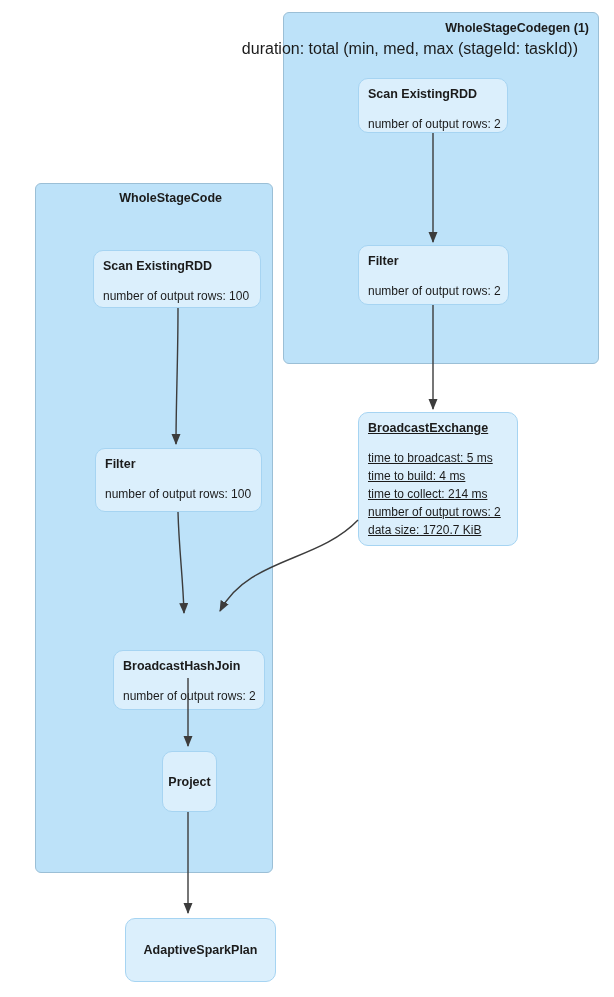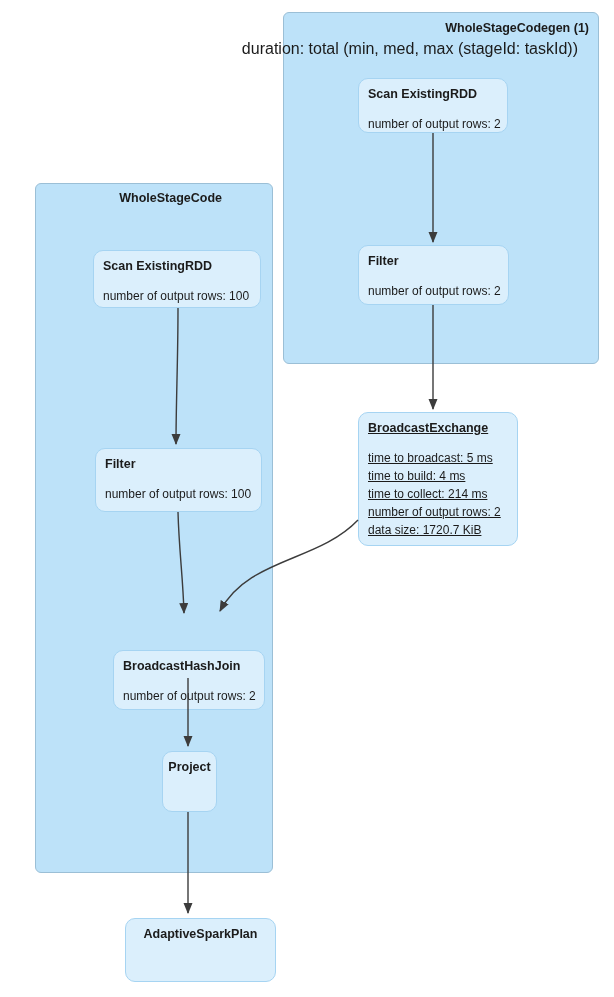--- a/index.html
+++ b/index.html
@@ -35,21 +35,21 @@
   .n-title{ font-weight:bold; font-size:12.5px; line-height:16px; margin-bottom:13px; white-space:nowrap; }
   .n-metric{ line-height:18px; white-space:nowrap; }
   .node-scan-right { left:358px; top:78px;  width:150px; height:55px; }
   .node-filter-right{ left:358px; top:245px; width:151px; height:60px; }
   .node-bexchange  { left:358px; top:412px; width:160px; height:134px;text-decoration:underline; }
   .node-scan-left  { left:93px;  top:250px; width:168px; height:58px; }
   .node-filter-left{ left:95px;  top:448px; width:167px; height:64px; }
   .node-bhj        { left:113px; top:618px; width:152px; height:60px;margin-top:32px; }
   .node-project    { left:162px; top:751px; width:55px;  height:61px; }
   .node-asp        { left:125px; top:918px; width:151px; height:64px; }
-  .node.center{ display:flex; justify-content:center; }
+  .node.center{ display:flex; align-items:center; justify-content:center; }
   .node.center .n-title{ margin:0; }
   .edges{ position:absolute; left:0; top:0; pointer-events:none; }
   .edge{ fill:none; stroke:var(--edge-color); stroke-width:1.4px; }
   #arrowhead path{ fill:var(--edge-color); }
 </style>
 </head>
 <body>
 
 <div class="canvas">
 

